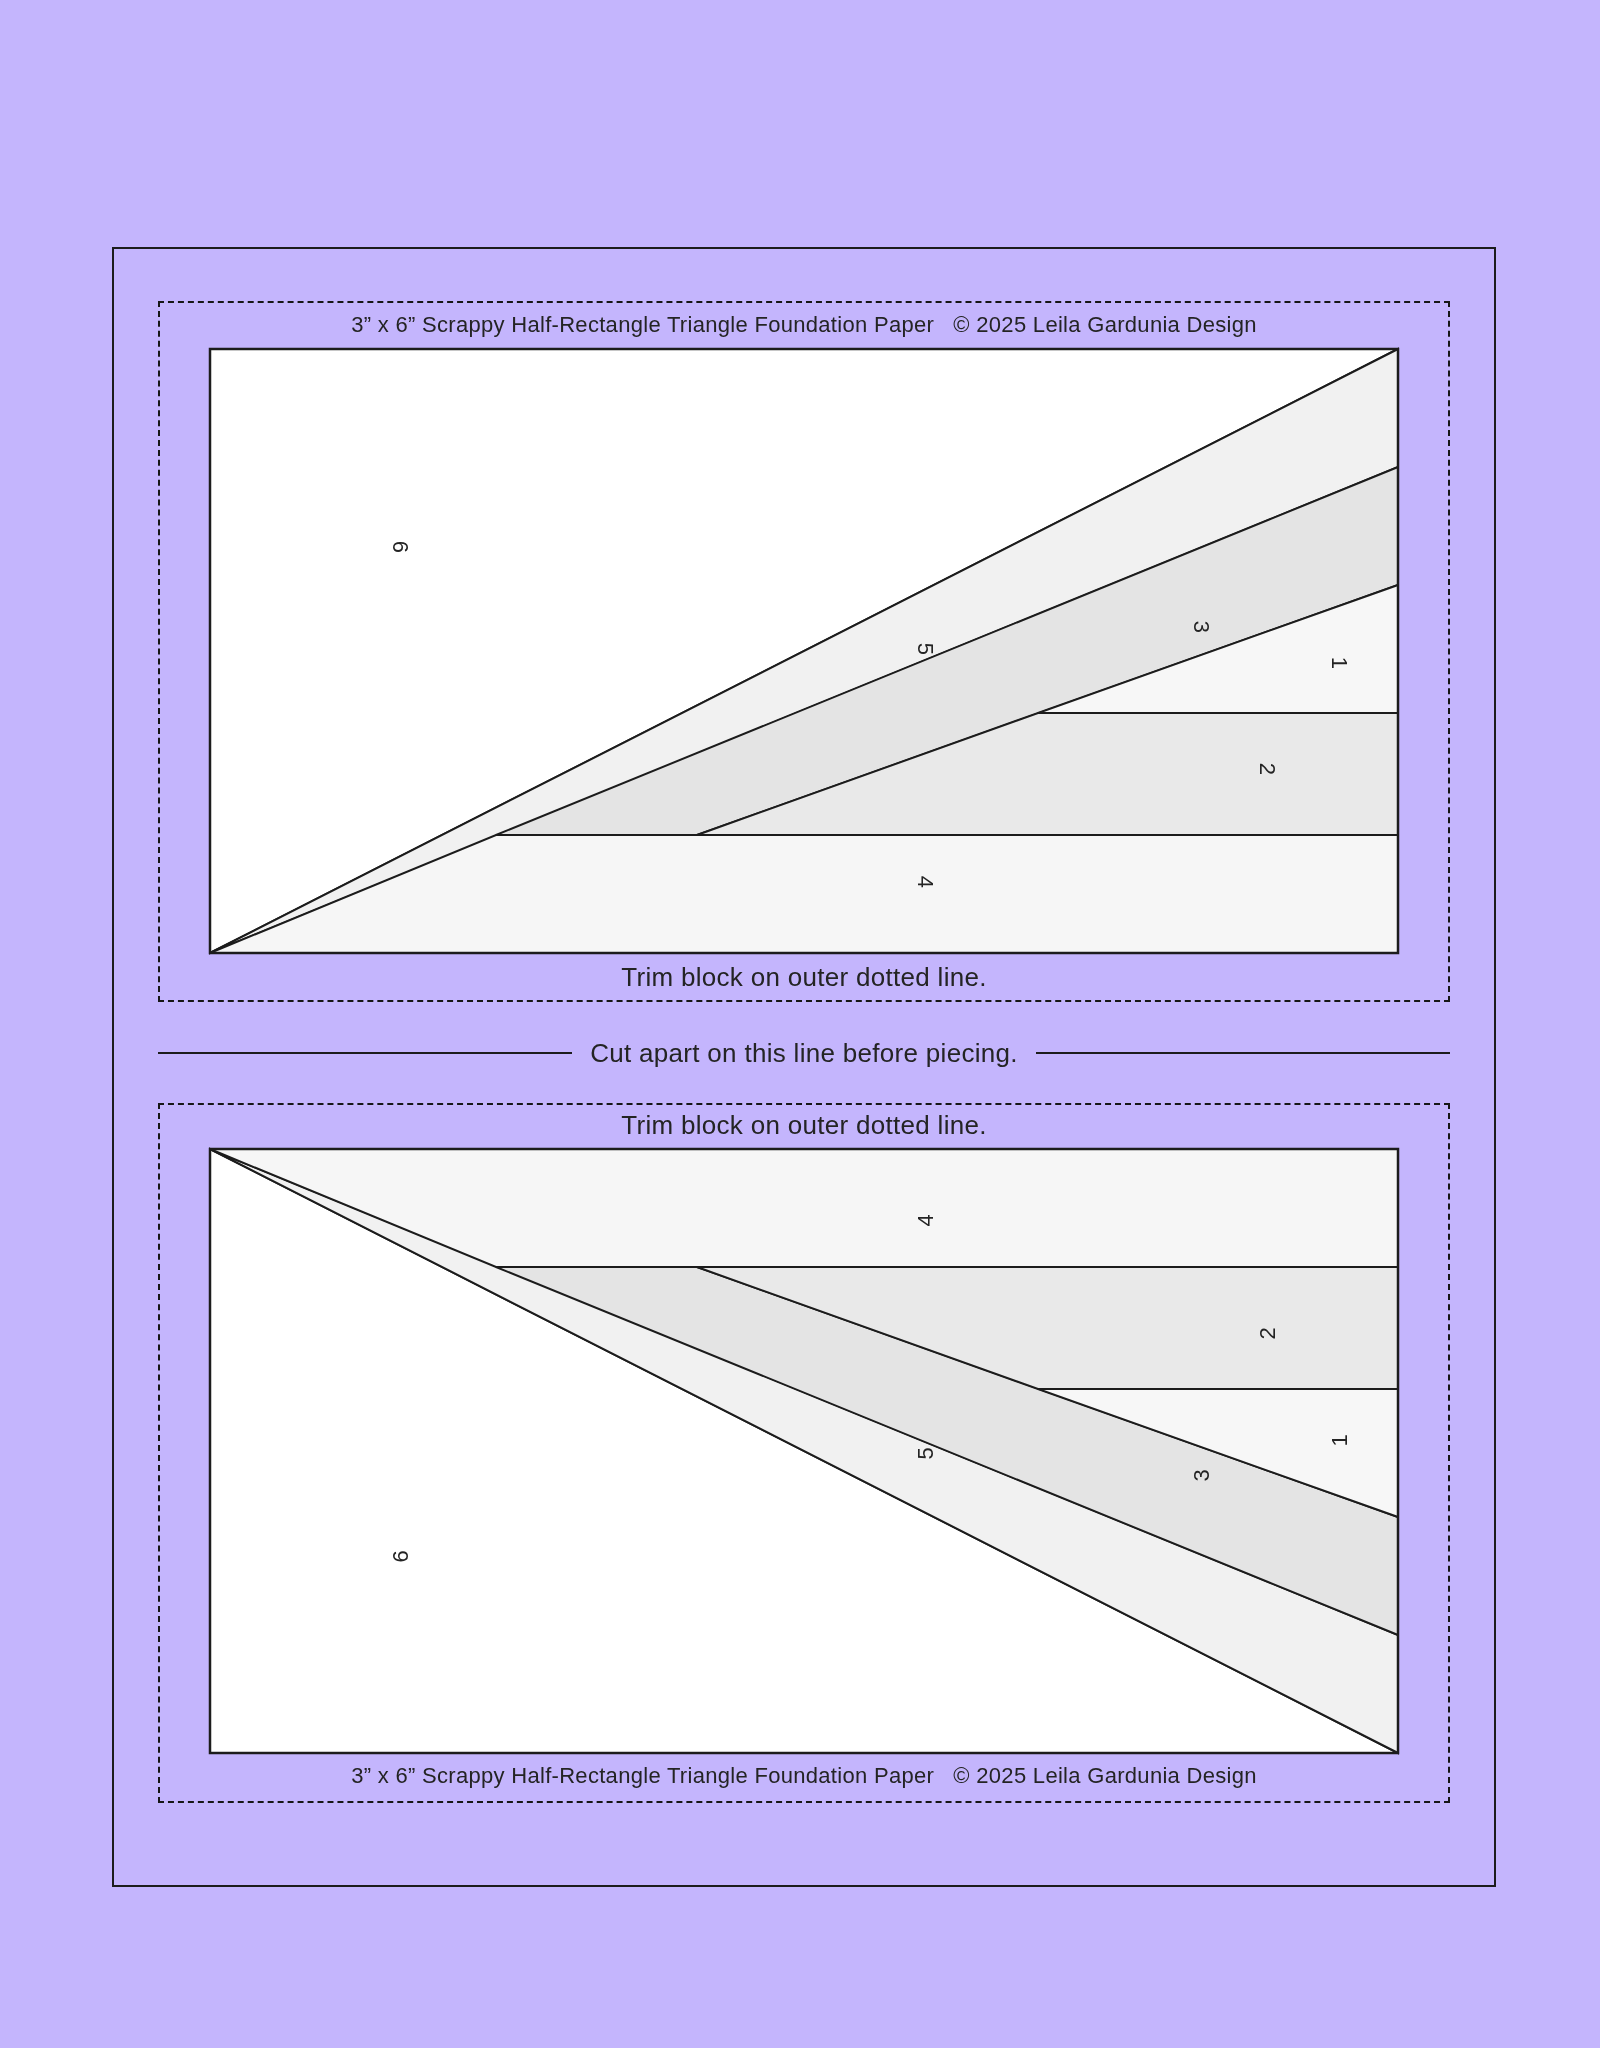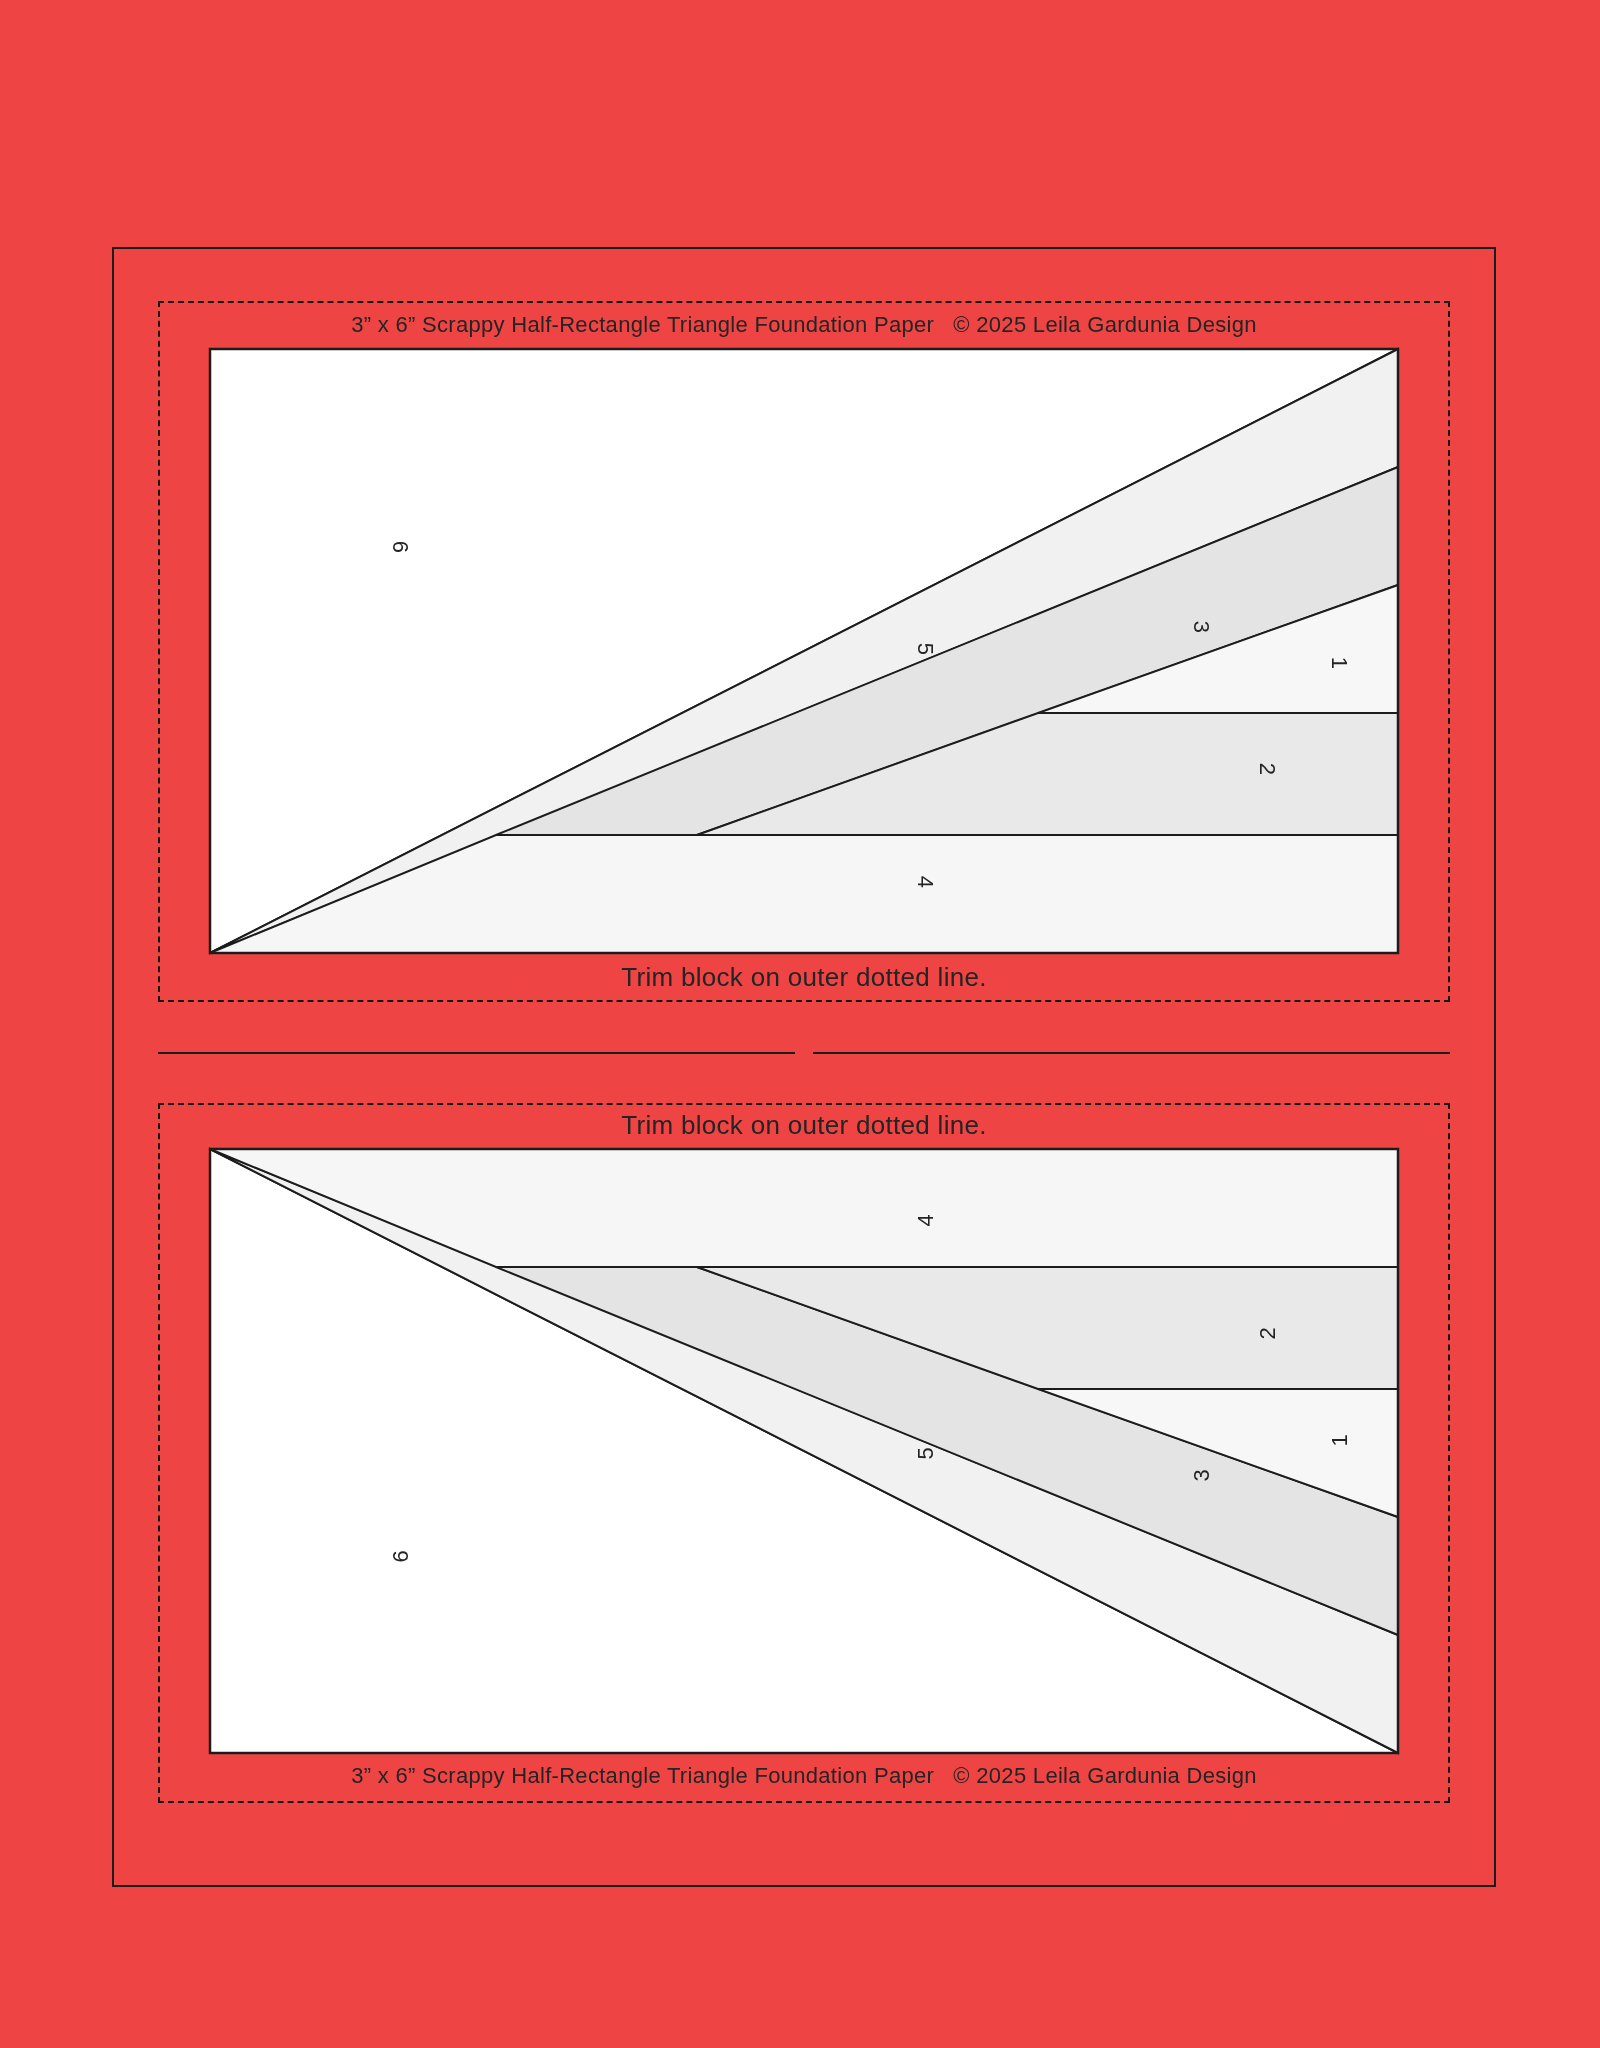--- a/index.html
+++ b/index.html
@@ -1,17 +1,17 @@
 <!DOCTYPE html>
 <html><head>
 <meta charset="utf-8">
 <style>
   html,body{margin:0;padding:0;background:#ffffff;}
   .page{
-    position:relative;width:1600px;height:2048px;background:#ef4444;
+    position:relative;width:1600px;height:2048px;background:#c4b5fd;
     font-family:"Liberation Sans",sans-serif;color:#222222;overflow:hidden;
   }
   .outer-frame{
     position:absolute;left:112px;top:247px;width:1384px;height:1640px;
     border:2px solid #1c1c1c;box-sizing:border-box;
   }
   .dashed-box{
     position:absolute;left:158px;width:1292px;
     border:2px dashed #161616;box-sizing:border-box;
   }
@@ -65,20 +65,21 @@
     <text x="991" y="278" transform="rotate(90 991 278)">3</text>
     <text x="1129" y="314" transform="rotate(90 1129 314)">1</text>
     <text x="1057" y="420" transform="rotate(90 1057 420)">2</text>
     <text x="715" y="533" transform="rotate(90 715 533)">4</text>
   </svg>
 
   <div class="caption footer-top">Trim block on outer dotted line.</div>
 
   <div class="cut-row">
     <div class="rule"></div>
+    <div class="cut-label">Cut apart on this line before piecing.</div>
     <div class="rule"></div>
   </div>
 
   <div class="dashed-box bottom"></div>
 
   <div class="caption header-bottom">Trim block on outer dotted line.</div>
 
   <svg class="block bottom-block" viewBox="0 0 1188 604">
     <polygon points="0,0 1188,604 0,604" fill="#ffffff"></polygon>
     <polygon points="1188,604 1188,486 0,0" fill="#f1f1f1"></polygon>

